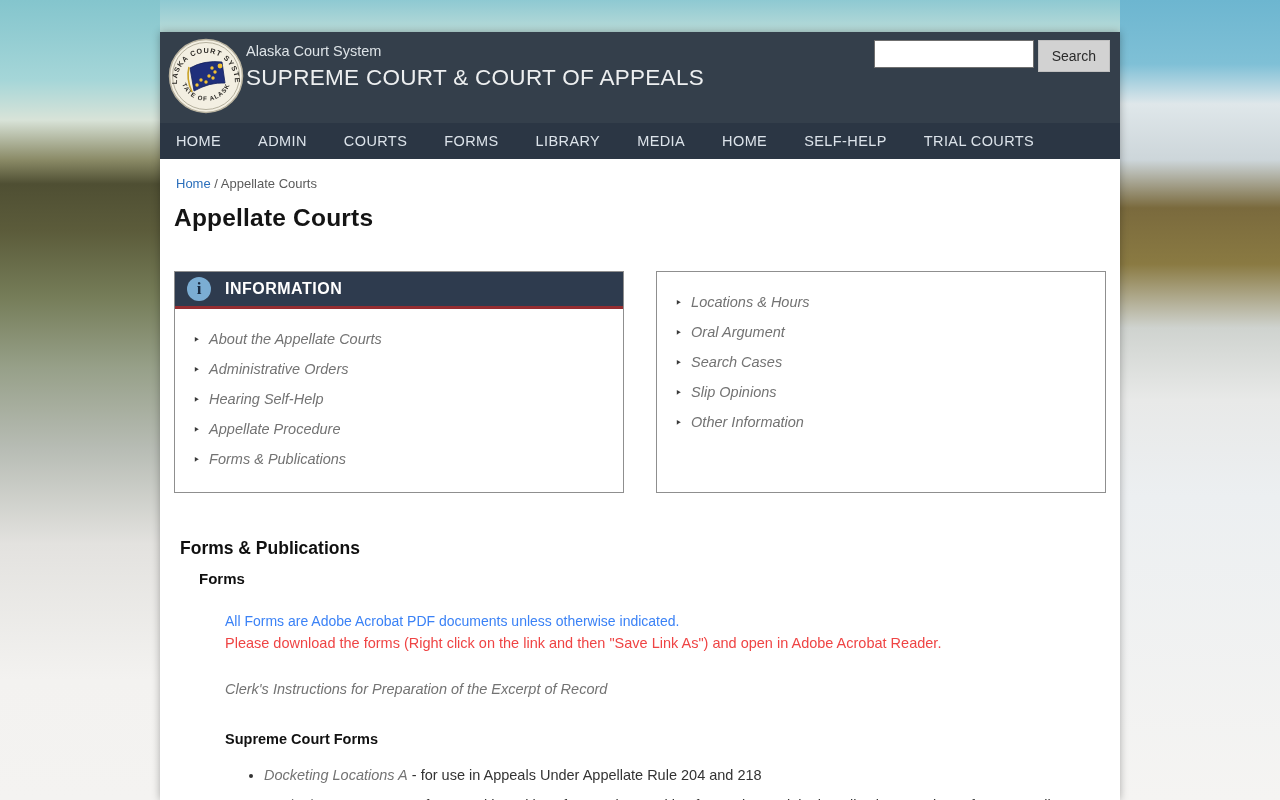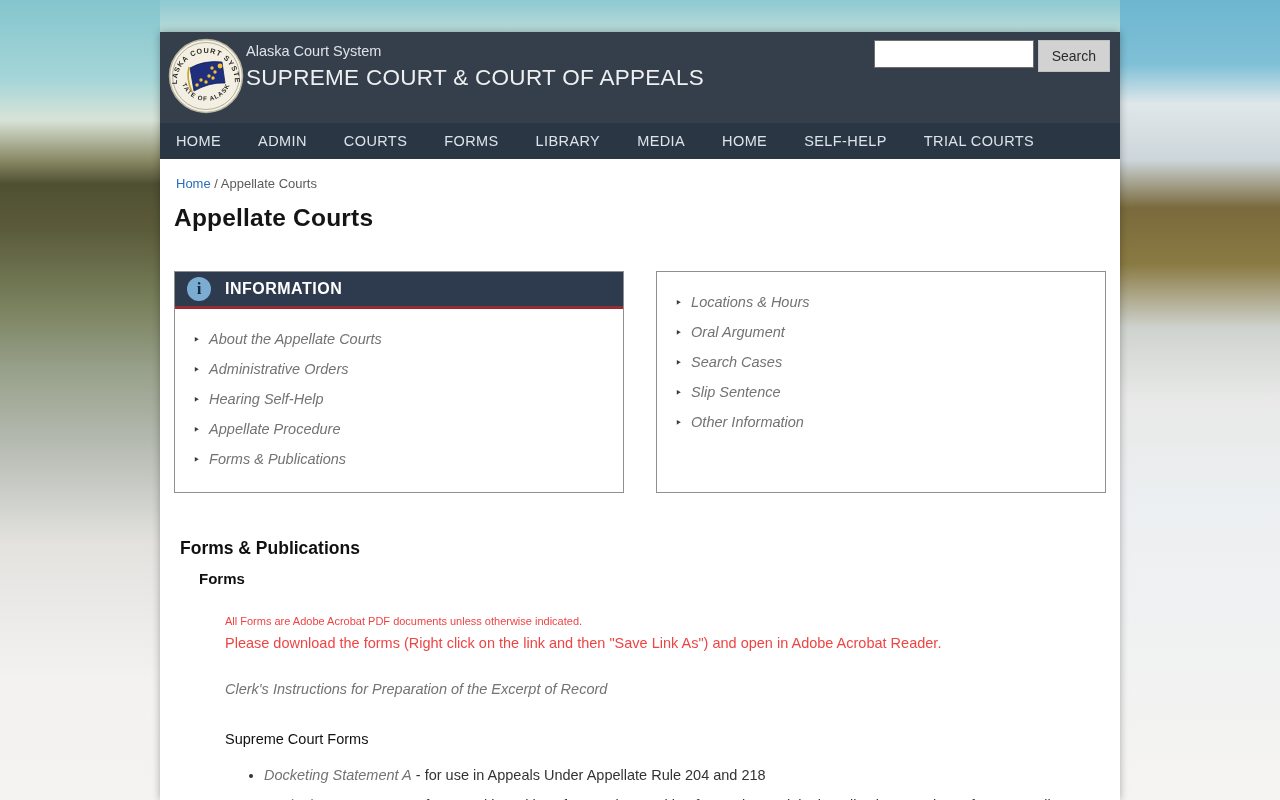--- a/index.html
+++ b/index.html
@@ -80,24 +80,24 @@
   }
   .chain-icon { width: 28px; height: 24px; flex: none; }
   .box-body { padding: 13px 18px 15px; }
   .link-row { margin: 5px 0; font-size: 14.5px; line-height: 24px; display: flex; align-items: baseline; }
   .tri { color: #3a3a3a; font-size: 12px; margin-right: 9px; flex: none; }
 
   
   .forms-section { margin: 45px 0 0 6px; color: #333; }
   .forms-heading { font-size: 17.5px; font-weight: 700; color: #101010; margin: 0; }
   .forms-sub { font-size: 15px; font-weight: 700; color: #101010; margin: 11px 0 0 19px; }
-  .forms-note { margin: 23px 0 0 45px; font-size: 11px; color: #ef4444; line-height: 22px; }
+  .forms-note { margin: 23px 0 0 45px; font-size: 14px; color: #3b82f6; line-height: 22px; }
   .forms-warning { margin: 0 0 0 45px; font-size: 14.5px; color: #ef4444; line-height: 22px; margin-top: 0; }
   .clerk-link { display: inline-block; margin: 27px 0 0 45px; font-size: 14.5px; }
-  .group-heading { margin: 33px 0 0 45px; font-weight: 400; font-size: 14.5px; color: #111; }
+  .group-heading { margin: 33px 0 0 45px; font-weight: 700; font-size: 14.5px; color: #111; }
   ul.form-list { margin: 17px 0 0 66px; padding-left: 18px; }
   ul.form-list li { margin-bottom: 8px; font-size: 14.5px; line-height: 22px; color: #333; }
 </style>
 </head>
 <body>
 
 <div class="scenery left"></div>
 <div class="scenery right"></div>
 <div class="scenery top"></div>
 
@@ -202,39 +202,39 @@
           <div class="link-row">
               <span class="tri">‣</span>
               <a class="link">Oral Argument</a>
             </div>
           <div class="link-row">
               <span class="tri">‣</span>
               <a class="link">Search Cases</a>
             </div>
           <div class="link-row">
               <span class="tri">‣</span>
-              <a class="link">Slip Sentence</a>
+              <a class="link">Slip Opinions</a>
             </div>
           <div class="link-row">
               <span class="tri">‣</span>
               <a class="link">Other Information</a>
             </div>
         </div>
       </div>
 
     </div>
 
     <section class="forms-section">
       <h2 class="forms-heading">Forms &amp; Publications</h2>
       <h3 class="forms-sub">Forms</h3>
       <p class="forms-note">All Forms are Adobe Acrobat PDF documents unless otherwise indicated.</p>
       <p class="forms-warning">Please download the forms (Right click on the link and then "Save Link As") and open in Adobe Acrobat Reader.</p>
       <a class="link clerk-link">Clerk's Instructions for Preparation of the Excerpt of Record</a>
       <div class="group-heading">Supreme Court Forms</div>
       <ul class="form-list">
-        <li><a class="link">Docketing Statement A</a><span> - for use in Appeals Under Appellate Rule 204 and 218</span></li>
+        <li><a class="link">Docketing Locations A</a><span> - for use in Appeals Under Appellate Rule 204 and 218</span></li>
         <li><a class="link">Docketing Statement B</a><span> - for use with Petitions for Hearing, Petition for Review, Original Applications, Notices of Intent to File Sentence Petition</span></li>
 
       </ul>
     </section>
 
   </main>
 </div>
 
 </body></html>

